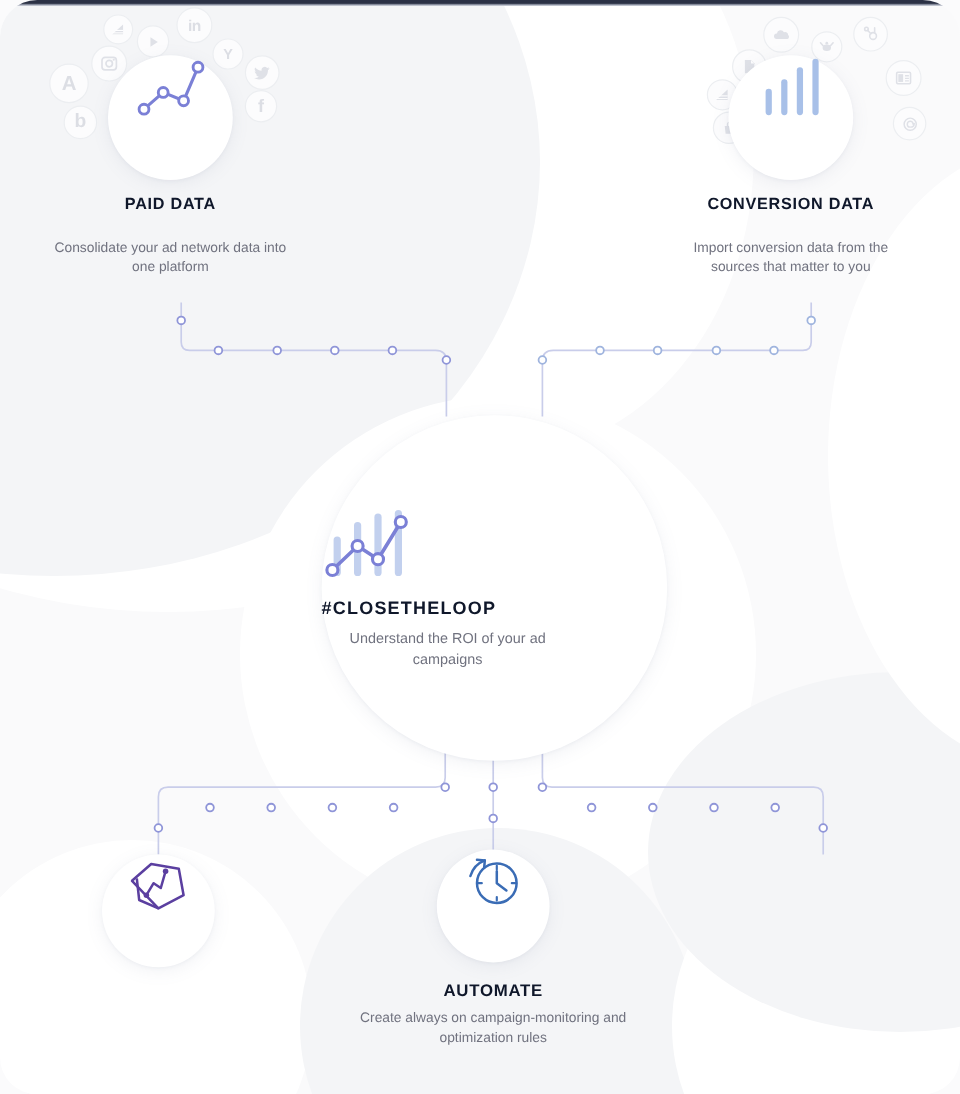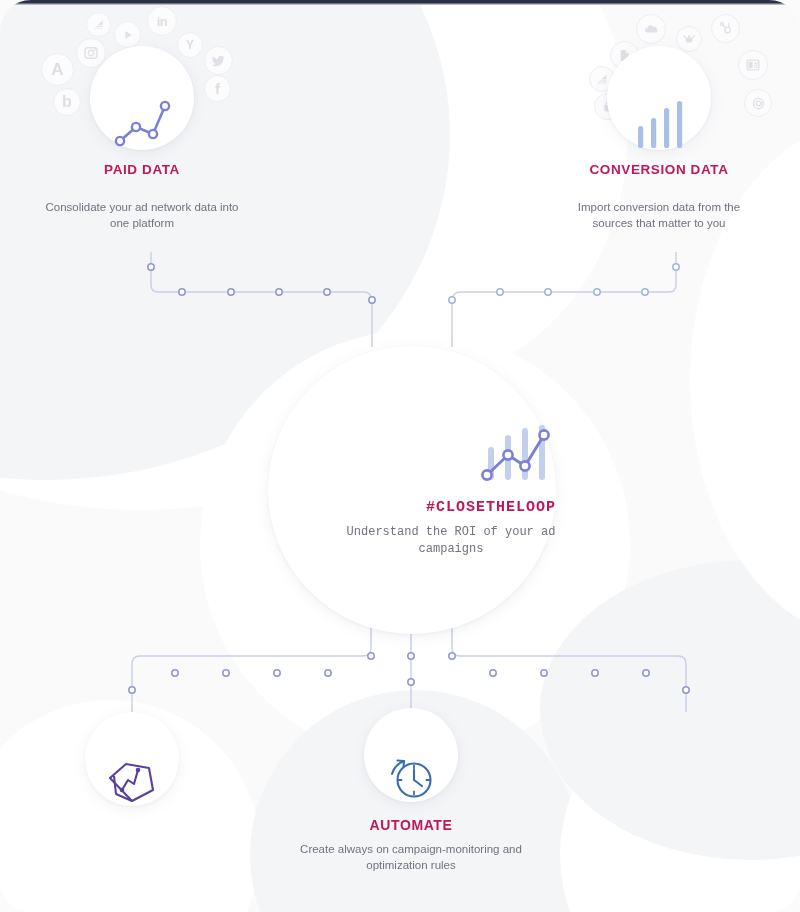--- a/index.html
+++ b/index.html
@@ -31,27 +31,26 @@
 
   
   .wires { position: absolute; inset: 0; z-index: 5; pointer-events: none; }
 
   
   .node { position: absolute; z-index: 20; text-align: center; }
   .disc {
     position: relative; border-radius: 50%;
     background: #ffffff;
     box-shadow: 0 3px 14px rgba(120,124,160,.10), 0 1px 3px rgba(120,124,160,.07);
-    display: flex; align-items: flex-end; justify-content: center;
+    display: flex; align-items: flex-start; justify-content: center;
     margin: 0 auto;
-    font-family: Liberation Mono, monospace;
   }
   .title {
     font-weight: bold; letter-spacing: .6px;
-    color: #be185d; text-transform: uppercase;
+    color: #0f172a; text-transform: uppercase;
   }
   .desc {
     color: #70727f; line-height: 1.35;
   }
 
   
   .node-top .disc { width: 104px; height: 104px; }
   .node-top .title { font-size: 13.5px; margin-top: 12px; }
   .node-top .desc  { font-size: 11.5px; margin-top: 23px; }
 

